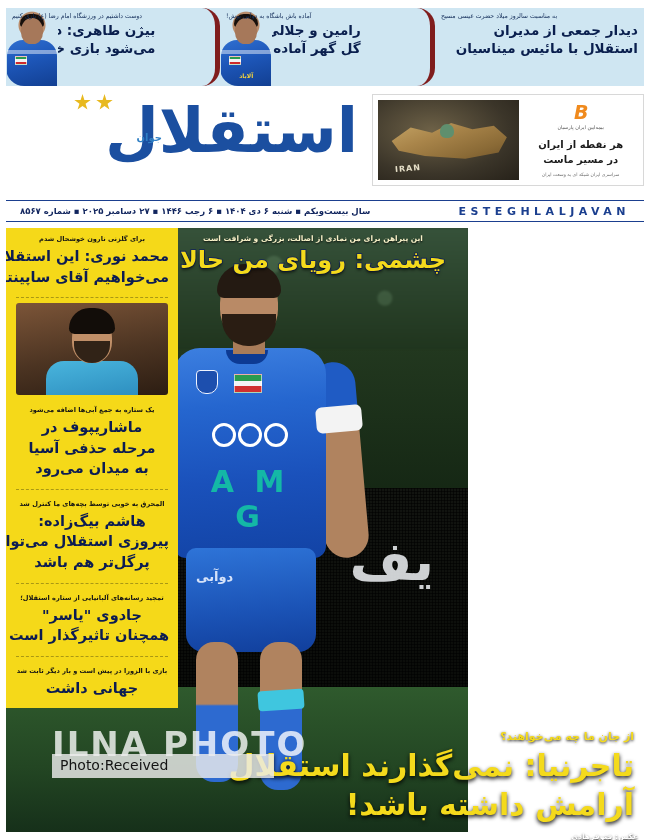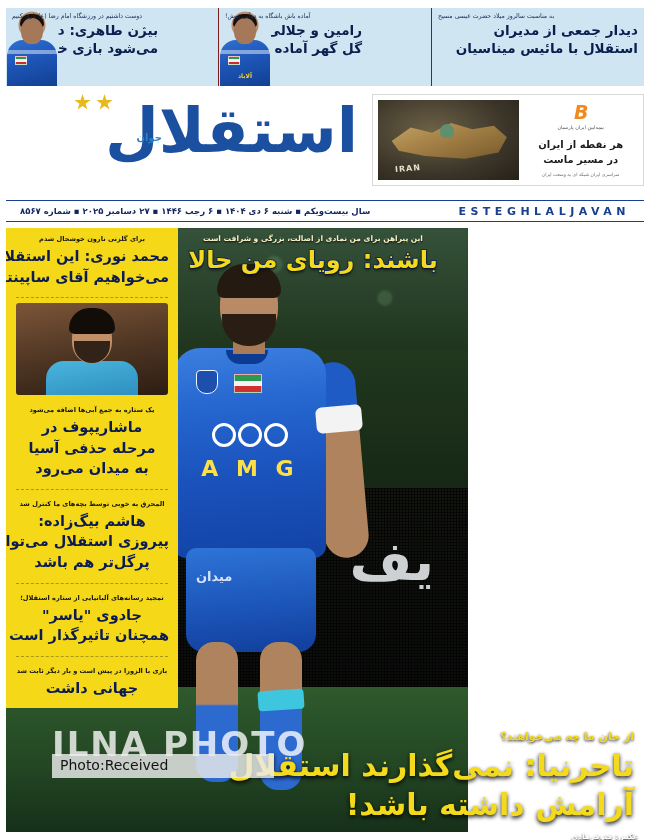--- a/index.html
+++ b/index.html
@@ -29,21 +29,21 @@
     background: #cfe6f2;
   }
   .teaser {
     position: relative;
     flex: 1 1 0;
     background: #cfe6f2;
     padding: 4px 6px 2px 6px;
     box-sizing: border-box;
     overflow: hidden;
   }
-  .teaser + .teaser { border-right: 1px solid #7f1d1d; }
+  .teaser + .teaser { border-right: 5px solid #7f1d1d; border-radius: 18px; }
   .teaser-kicker {
     font-size: 6.5px;
     color: #16305c;
     text-align: left;
     direction: rtl;
     white-space: nowrap;
     letter-spacing: -0.2px;
     transform: scaleX(0.95);
     transform-origin: left center;
     margin-bottom: 2px;
@@ -512,26 +512,26 @@
     justify-content: center;
   }
   .ring {
     width: 24px; height: 24px;
     border: 3.4px solid #ffffff;
     border-radius: 50%;
     box-sizing: border-box;
   }
   .pl-sponsor-text {
     position: absolute;
-    left: 60px; top: 186px;
+    left: 60px; top: 194px;
     width: 112px;
     text-align: center;
-    font-size: 22px;
-    font-weight: bold;
-    color: #fde047;
+    font-size: 30px;
+    font-weight: bold;
+    color: #14b8a6;
     letter-spacing: 5px;
     direction: ltr;
   }
   .pl-arm-l {
     position: absolute;
     left: 2px; top: 92px;
     width: 44px; height: 190px;
     border-radius: 22px;
     background: linear-gradient(180deg, #1f5bc4 0 56px, #b0835f 58px 100%);
     transform: rotate(6deg);
@@ -804,34 +804,34 @@
         <div class="pl-crest"></div>
         <div class="pl-flag"></div>
         <div class="pl-sponsor-rings">
           <div class="ring"></div>
           <div class="ring"></div>
           <div class="ring"></div>
         </div>
         <div class="pl-sponsor-text">A M G</div>
         <div class="pl-armband"></div>
         <div class="pl-shorts"></div>
-        <div class="pl-shorts-text">میدان</div>
+        <div class="pl-shorts-text">دوآبی</div>
         <div class="pl-leg-l"></div>
         <div class="pl-leg-r"></div>
         <div class="pl-tape"></div>
         <div class="pl-neck"></div>
         <div class="pl-head"></div>
         <div class="pl-beard"></div>
         <div class="pl-hair"></div>
       </div>
 
       <div class="mp-top-headline">
         <div class="mp-kicker">این پیراهن برای من نمادی از اصالت، بزرگی و شرافت است</div>
         <div class="mp-title">
-          <span>باشند: رویای من حالا</span>
+          <span>چشمی: رویای من حالا</span>
         </div>
       </div>
     </div>
 
     <div class="sidebar">
 
       <div class="sb-item">
         <div class="sb-kicker">برای گلزنی نارون خوشحال شدم</div>
         <div class="sb-title">
           <span>محمد نوری: این استقلال را</span>

